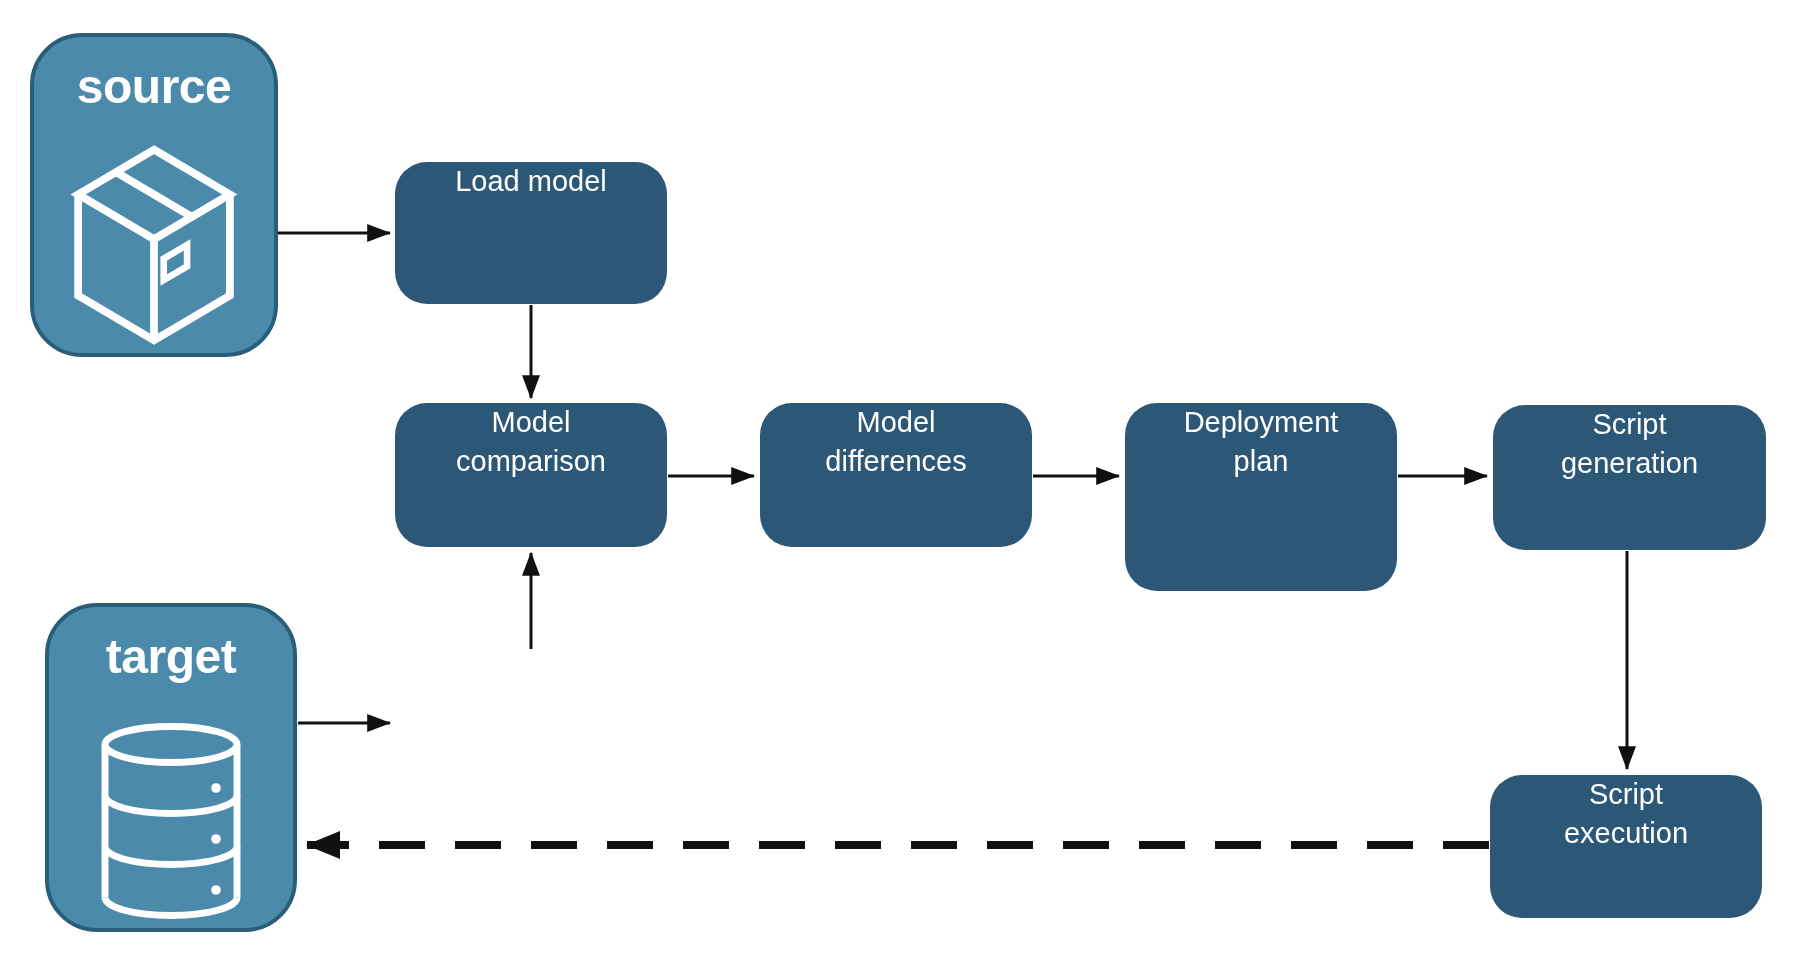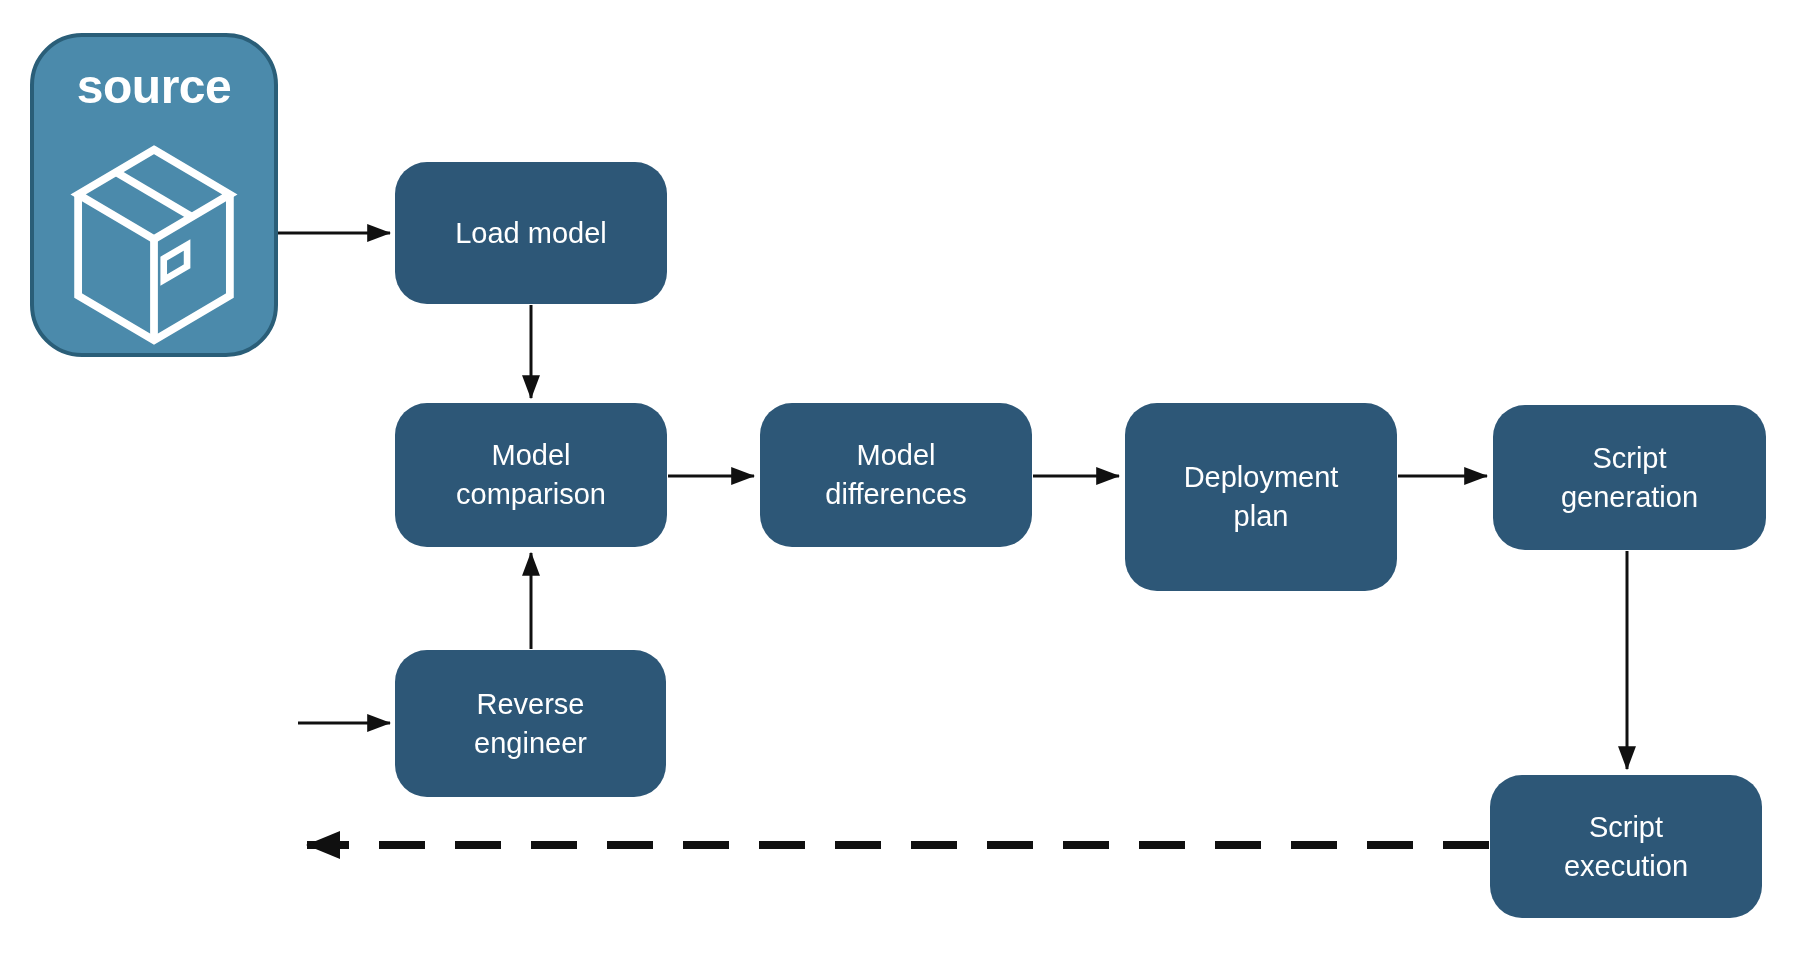--- a/index.html
+++ b/index.html
@@ -7,21 +7,21 @@
     position:relative; width:1800px; height:959px; background:#ffffff;
     font-family:"Liberation Sans", sans-serif; overflow:hidden;
   }
   svg.arrows { position:absolute; left:0; top:0; width:1800px; height:959px; }
 
   
   .node {
     position:absolute; box-sizing:border-box;
     background:var(--dark,#2d5777); color:var(--text,#ffffff);
     border-radius:32px;
-    display:flex; align-items:center; justify-content:center;
+    display:flex; align-items:flex-start; justify-content:center;
     text-align:center; font-size:29px; line-height:1.33;
   }
   .node .lbl { white-space:pre-line; }
 
   
   .endpoint {
     position:absolute; box-sizing:border-box;
     background:var(--light,#4b8aab);
     border:4px solid var(--lightborder,#2a5e78);
     border-radius:52px;
@@ -65,20 +65,34 @@
     <div class="lbl">source</div>
     <svg width="196" height="214" viewBox="0 0 100 110" fill="none" stroke="#ffffff" stroke-width="4" stroke-linejoin="miter">
       <polygon points="50,6 89,29 50,52 11,29"></polygon>
       <line x1="30.5" y1="17.5" x2="69.5" y2="40.5"></line>
       <polyline points="11,29 11,81 50,104 89,81 89,29"></polyline>
       <line x1="50" y1="52" x2="50" y2="104"></line>
       <polygon points="55,62 67,55 67,66 55,73" stroke-width="3.4"></polygon>
     </svg>
   </div>
 
+  <div class="endpoint" style="left:45px; top:603px; width:252px; height:329px;">
+    <div class="lbl">target</div>
+    <svg width="150" height="202" viewBox="0 0 100 134" fill="none" stroke="#ffffff" stroke-width="4.6" style="margin-top:12px">
+      <ellipse cx="50" cy="16" rx="44" ry="12"></ellipse>
+      <line x1="6" y1="16" x2="6" y2="118"></line>
+      <line x1="94" y1="16" x2="94" y2="118"></line>
+      <path d="M6,50 A44,12 0 0 0 94,50"></path>
+      <path d="M6,84 A44,12 0 0 0 94,84"></path>
+      <path d="M6,118 A44,12 0 0 0 94,118"></path>
+      <circle cx="80" cy="45" r="3.2" fill="#ffffff" stroke="none"></circle>
+      <circle cx="80" cy="79" r="3.2" fill="#ffffff" stroke="none"></circle>
+      <circle cx="80" cy="113" r="3.2" fill="#ffffff" stroke="none"></circle>
+    </svg>
+  </div>
 
   <div class="node" style="left:395px; top:162px; width:272px; height:142px;">
     <div class="lbl">Load model</div>
   </div>
 
   <div class="node" style="left:395px; top:403px; width:272px; height:144px;">
     <div class="lbl">Model
 comparison</div>
   </div>
 
@@ -90,23 +104,19 @@
   <div class="node" style="left:1125px; top:403px; width:272px; height:188px;">
     <div class="lbl">Deployment
 plan</div>
   </div>
 
   <div class="node" style="left:1493px; top:405px; width:273px; height:145px;">
     <div class="lbl">Script
 generation</div>
   </div>
 
-  <div class="node" style="left:395px; top:650px; width:271px; height:147px;">
-    <div class="lbl">Reverse
-engineer</div>
-  </div>
 
   <div class="node" style="left:1490px; top:775px; width:272px; height:143px;">
     <div class="lbl">Script
 execution</div>
   </div>
 
 </div>
 
 </body></html>

